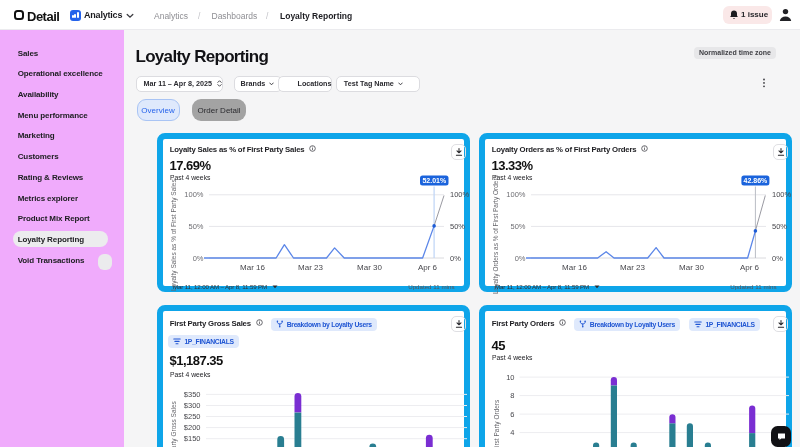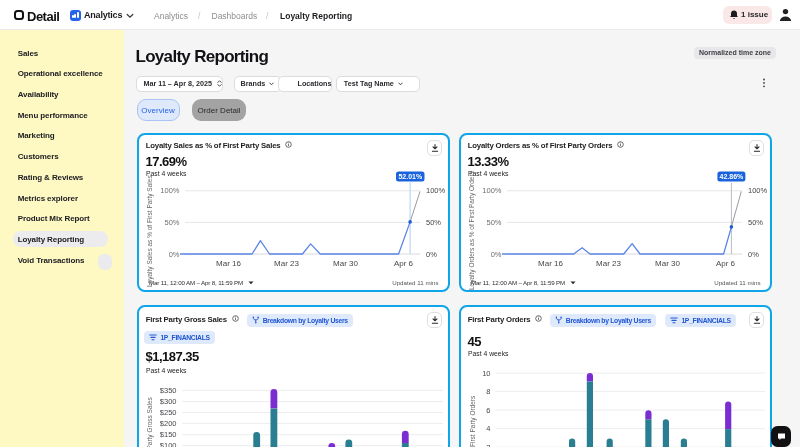--- a/index.html
+++ b/index.html
@@ -15,35 +15,35 @@
 #an-icon span { position:absolute; background:#fff; width:1.8px; border-radius:1px; bottom:2.5px; }
 #an-text { position:absolute; left:84px; top:10px; font-size:9px; font-weight:700; letter-spacing:-0.2px; color:#1b1b1f; }
 .crumb { position:absolute; top:10.5px; font-size:8.5px; color:#8e8e93; }
 .crumb.sep { color:#c3c3c8; }
 .crumb.last { color:#1c1c21; font-weight:700; }
 #issue-pill { position:absolute; left:723px; top:5.5px; width:48.5px; height:18px; background:#fae8e8; border-radius:6px; }
 #issue-pill span { position:absolute; left:18px; top:4.5px; font-size:8px; font-weight:700; color:#26262a; }
 #avatar { position:absolute; left:779px; top:8px; width:13px; height:14px; }
 
 
-#sidebar { position:absolute; left:0; top:30px; width:124px; height:417px; background:#fef9c3;text-decoration:underline; }
+#sidebar { position:absolute; left:0; top:30px; width:124px; height:417px; background:#f0abfc;text-decoration:underline; }
 .sitem { position:absolute; left:17.7px; font-size:8px; font-weight:700; letter-spacing:-0.1px; color:#202024; white-space:nowrap; }
 #sel-pill { position:absolute; left:13px; top:200.5px; width:95px; height:16.5px; background:#ececee; border-radius:8px; }
 #handle { position:absolute; left:98px; top:254px; width:14px; height:16px; background:#ebebed; border-radius:6px; }
 
 
 #h1 { position:absolute; left:135.5px; top:46.5px; font-size:17px; font-weight:700; letter-spacing:-0.7px; color:#121216; }
 #ntz { position:absolute; left:694px; top:47px; height:11.5px; background:#e7e7e9; border-radius:4px; font-size:7px; font-weight:700; color:#3f3f44; padding:2px 5px; white-space:nowrap; }
 .fbtn { position:absolute; top:76px; height:15.5px; background:#fff; border:1px solid #dcdce0; border-radius:5px; font-size:7.2px; font-weight:700; color:#2b2b30; white-space:nowrap; display:flex; align-items:center; }
 .tab { position:absolute; top:99px; height:22px; border-radius:9px; font-size:8px; font-weight:400; display:flex; align-items:center; }
 #tab1 { left:136.5px; width:43px; background:#dfe9fc; border:1px solid #a9c4f4; color:#2563eb; justify-content:center; }
 #tab2 { left:184px; width:54px; background:#a3a3a3; color:#2a2a2e; justify-content:center;margin-left:8px; }
 
 
-.card { position:absolute; width:313.5px; background:#fff; border:2px solid #0ea5e9; border-radius:8px; }
+.card { position:absolute; width:313.5px; background:#fff; border:6px solid #0ea5e9; border-radius:8px;margin-left:20px; }
 #c1 { left:136.5px; top:132.5px; height:159px; }
 #c2 { left:458.5px; top:132.5px; height:159px; }
 #c3 { left:136.5px; top:305px; height:160px; }
 #c4 { left:458.5px; top:305px; height:160px; }
 .ctitle { position:absolute; left:7.2px; font-size:7.8px; font-weight:700; letter-spacing:-0.2px; color:#1d1d21; white-space:nowrap; }
 .bignum { position:absolute; left:7px; font-size:13px; font-weight:700; letter-spacing:-0.5px; color:#111; }
 .p4w { position:absolute; left:7.5px; font-size:6.8px; font-weight:400; color:#222226; }
 .dlbtn { position:absolute; left:288px; top:5.4px; width:15.6px; height:15.8px; border:1px solid #dfdfe3; border-radius:5px; }
 .chip { position:absolute; height:13px; background:#dfe9fc; border-radius:4px; font-size:6.8px; font-weight:700; letter-spacing:-0.3px; color:#2056d3; display:flex; align-items:center; white-space:nowrap; }
 .foot-l { position:absolute; left:10.5px; top:144px; font-size:6.2px; letter-spacing:-0.15px; color:#2e2e33; font-weight:400; }

